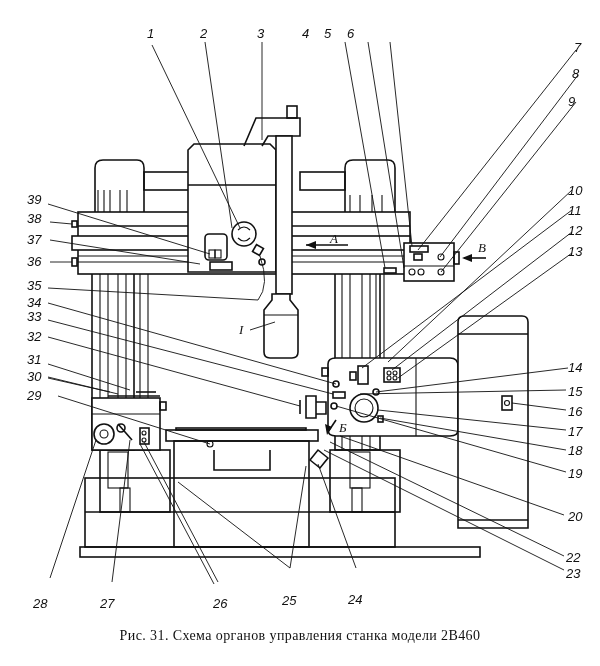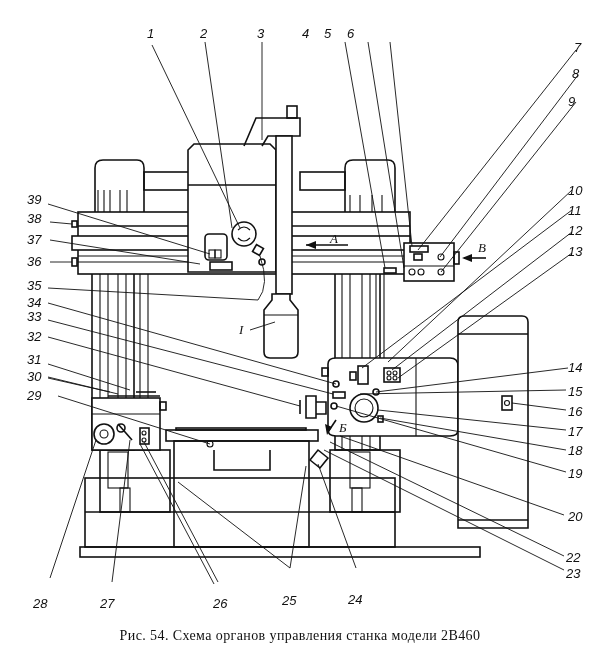--- a/index.html
+++ b/index.html
@@ -256,13 +256,13 @@
     <text class="num" x="27" y="223">38</text>
     <text class="num" x="27" y="204">39</text>
 
     <text class="let" x="330" y="243">А</text>
     <text class="let" x="478" y="252">В</text>
     <text class="let" x="339" y="432">Б</text>
     <text class="let" x="239" y="334">I</text>
   </g>
 </svg>
 
-<div id="caption">Рис. 54. Схема органов управления станка модели 2В460</div>
+<div id="caption">Рис. 31. Схема органов управления станка модели 2В460</div>
 
 </body></html>

